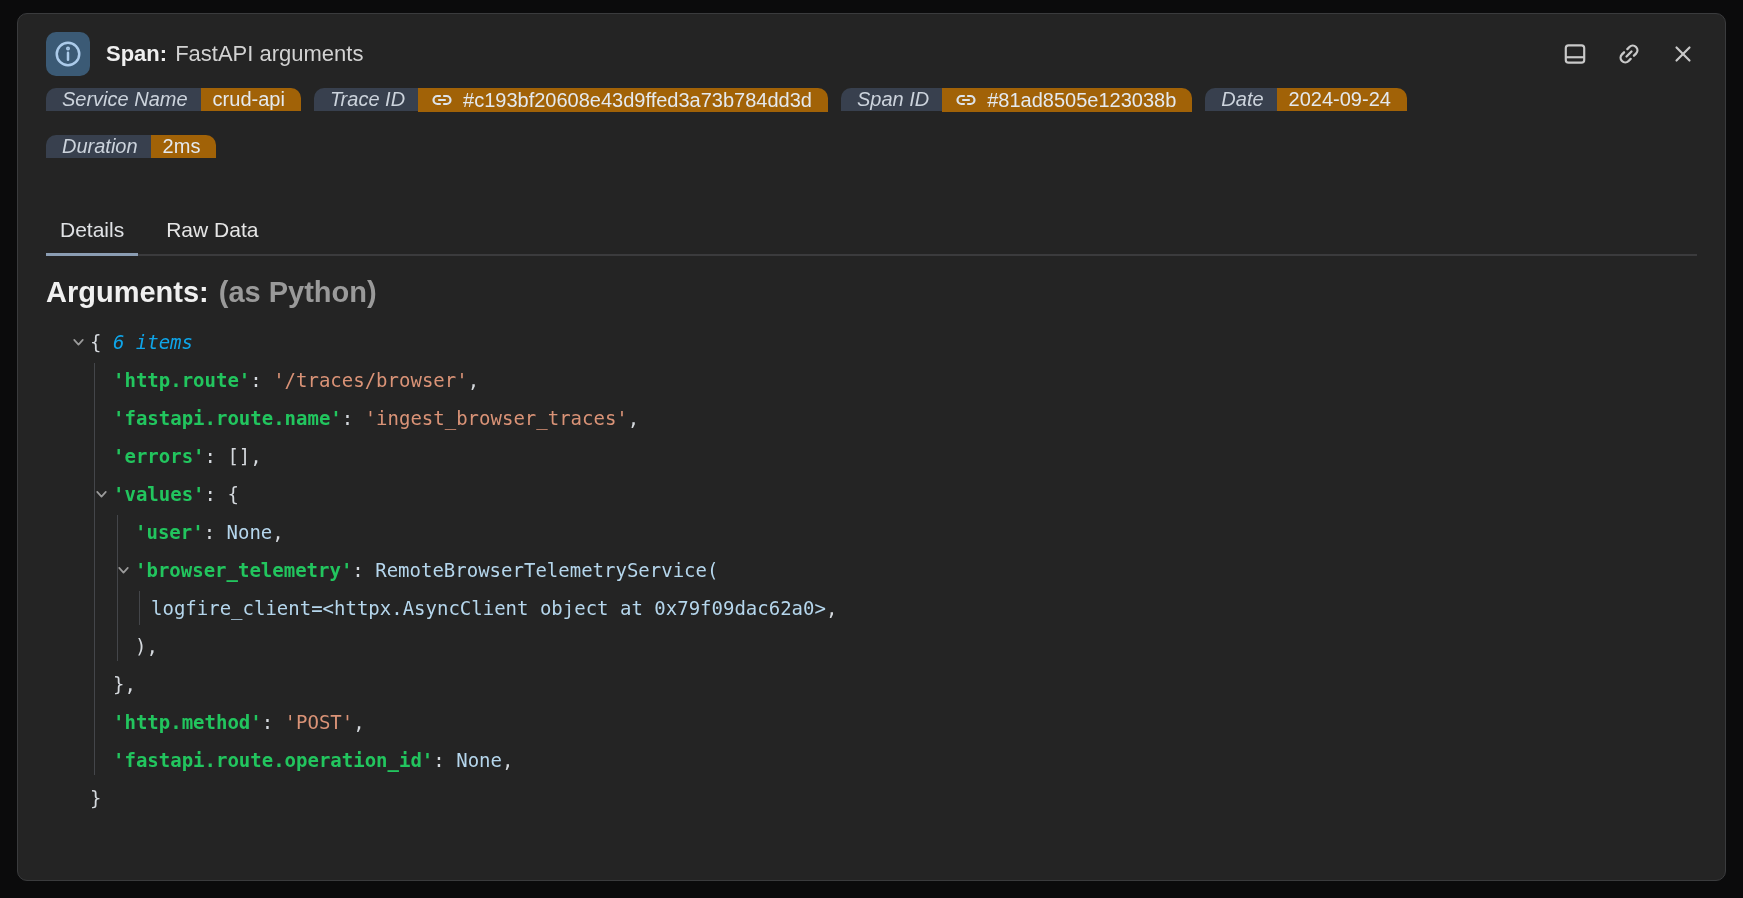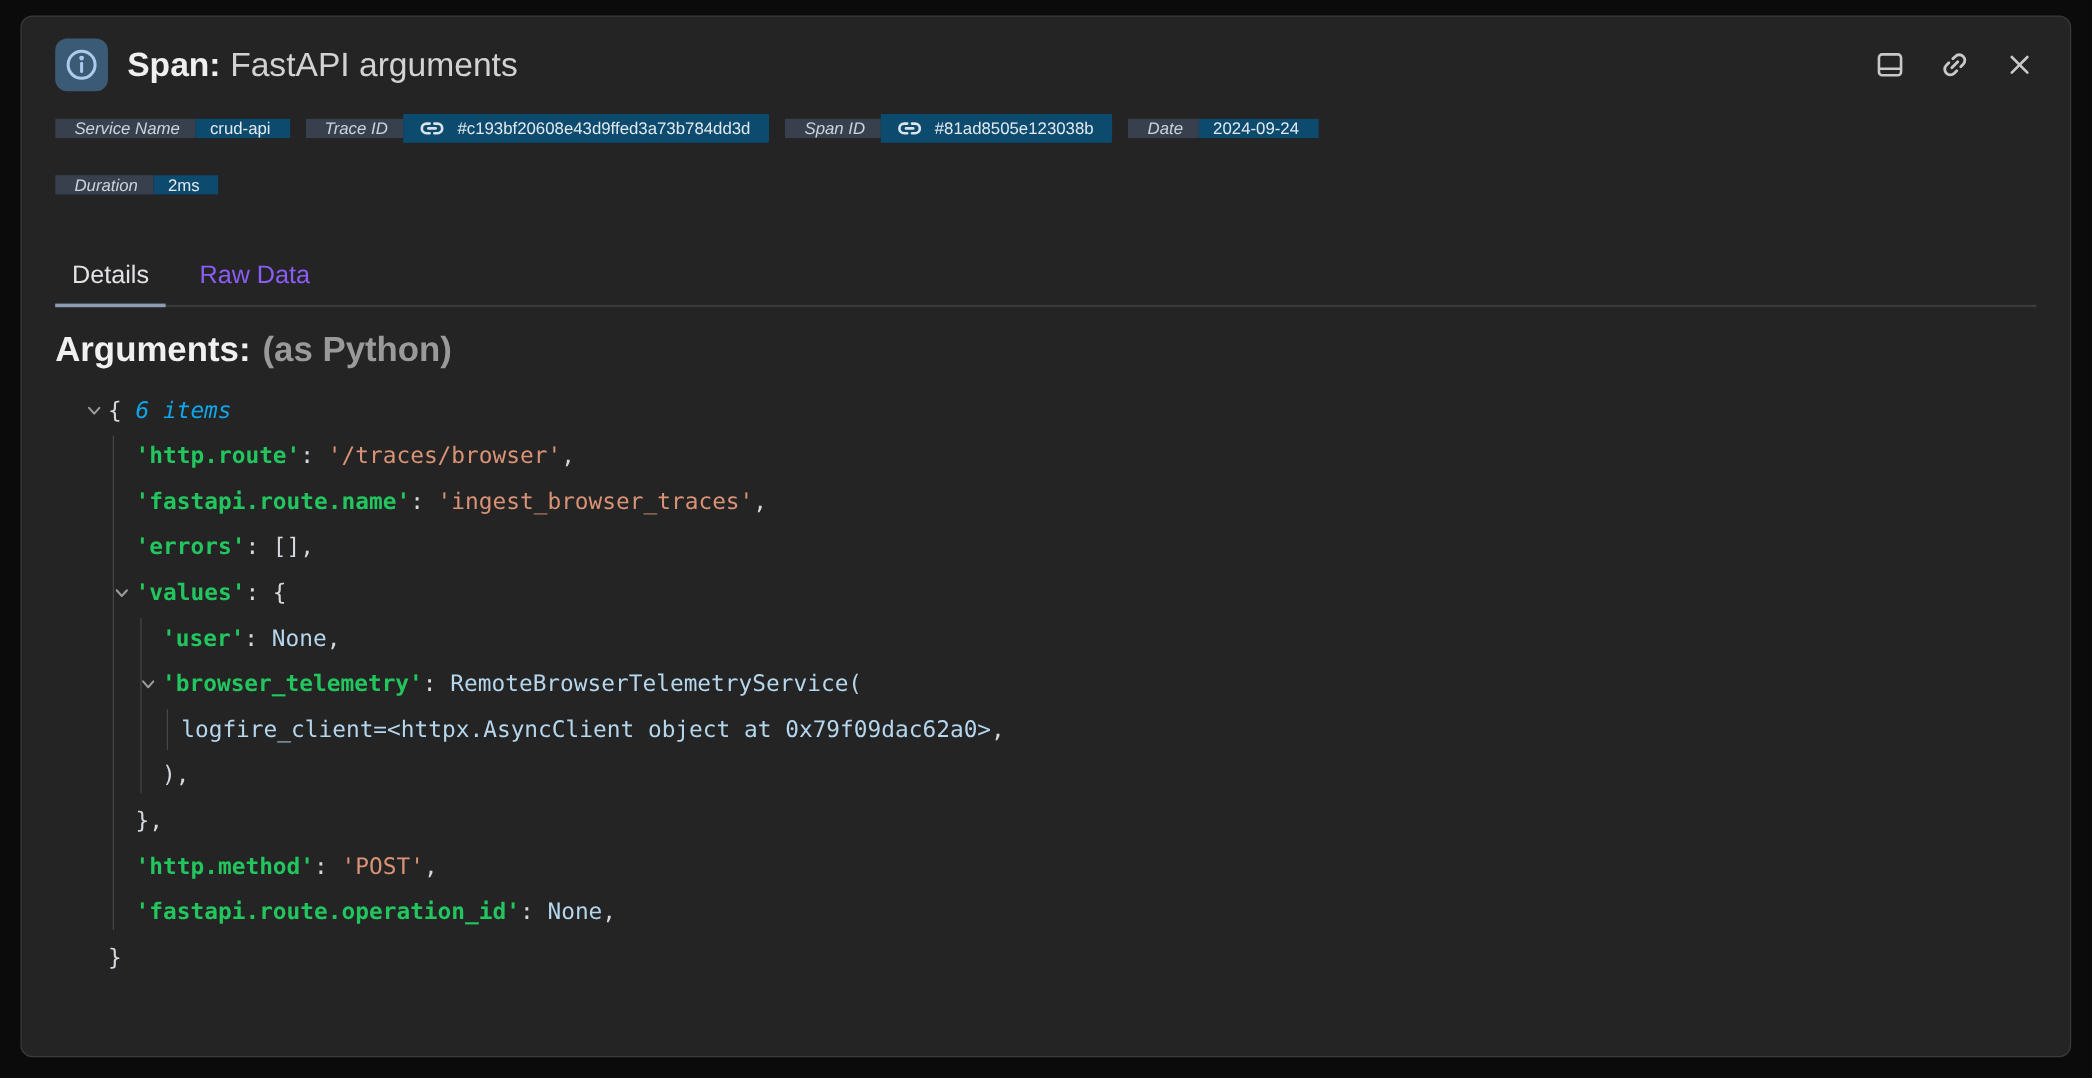--- a/index.html
+++ b/index.html
@@ -7,41 +7,41 @@
               font-family:"Liberation Sans", sans-serif; }
 
   .card { position:absolute; left:17px; top:13px; width:1709px; height:868px;
           background:#242424; border:1px solid #3a3b3d; border-radius:10px;
           padding:14px 28px 0 28px; }
 
   
   .hdr { display:flex; align-items:center; height:52px; }
   .info-badge { width:44px; height:44px; border-radius:10px; background:#3b5a75;
                 display:flex; align-items:center; justify-content:center; color:#accbea; }
-  .hdr-title { margin-left:16px; font-size:28px; color:#d2d2d2; }
+  .hdr-title { margin-left:16px; font-size:22px; color:#d2d2d2; }
   .hdr-title b { color:#efefef; font-weight:700; margin-right:8px; }
   .hdr-actions { margin-left:auto; display:flex; align-items:center; gap:26px; color:#c9c9c9; }
   .hdr-actions .abtn { width:28px; height:28px; display:flex; align-items:center;
                        justify-content:center; cursor:pointer; }
   .rot45 { transform:rotate(-45deg); }
 
   
   .badges { margin-top:8px; display:flex; flex-direction:column; gap:10px; }
   .badge-row { display:flex; gap:13px; }
-  .pill { display:flex; align-items:center; height:37px; border-radius:10px;
-          overflow:hidden; font-size:14px; }
+  .pill { display:flex; align-items:flex-start; height:37px; border-radius:10px;
+          overflow:hidden; font-size:20px; }
   .pill .lbl { background:#38404e; color:#ccd3dc; font-style:italic;
                display:flex; align-items:center; padding:0 13px 0 16px; }
-  .pill .val { background:#0c4a6e; color:#e4e9ef; display:flex; align-items:center;
+  .pill .val { background:#a16207; color:#e4e9ef; display:flex; align-items:center;
                gap:9px; padding:0 16px 0 12px; }
   .pill .val .link-ic { color:#dde3ea; display:flex; align-items:center; }
 
   
   .tabs { margin-top:46px; display:flex; border-bottom:2px solid #3b3b3d; }
-  .tab { padding:0 14px 12px 14px; font-size:21px; color:#8b5cf6; cursor:pointer;
+  .tab { padding:0 14px 12px 14px; font-size:21px; color:#e5e5e5; cursor:pointer;
          position:relative; margin-right:14px; }
   .tab.active { color:#e0e2e5; }
   .tab.active::after { content:""; position:absolute; left:0; right:0; bottom:-2px;
                        height:3px; background:#8b9db3; }
 
   
   .heading { margin-top:20px; font-size:29px; font-weight:700; color:#f0f0f0; }
   .heading .suffix { color:#9a9a9a; margin-left:10px; }
 
   .code { position:relative; margin-top:14px;

